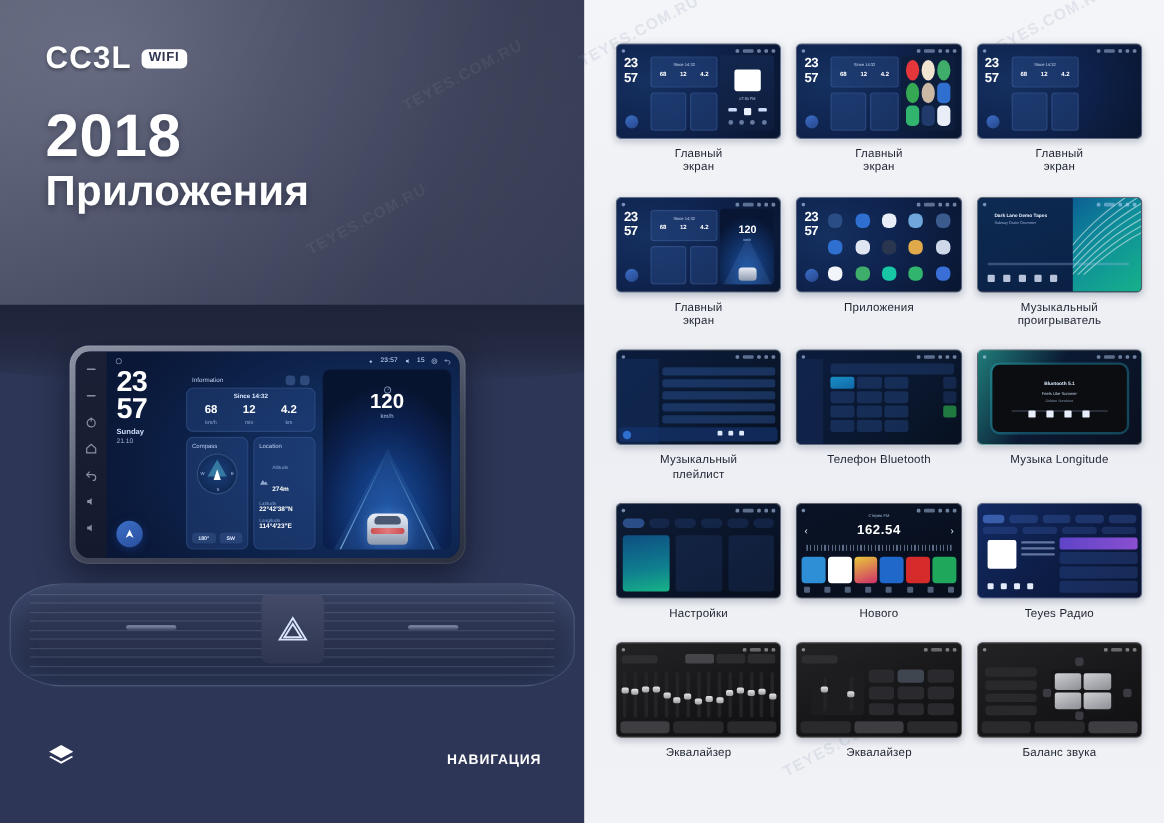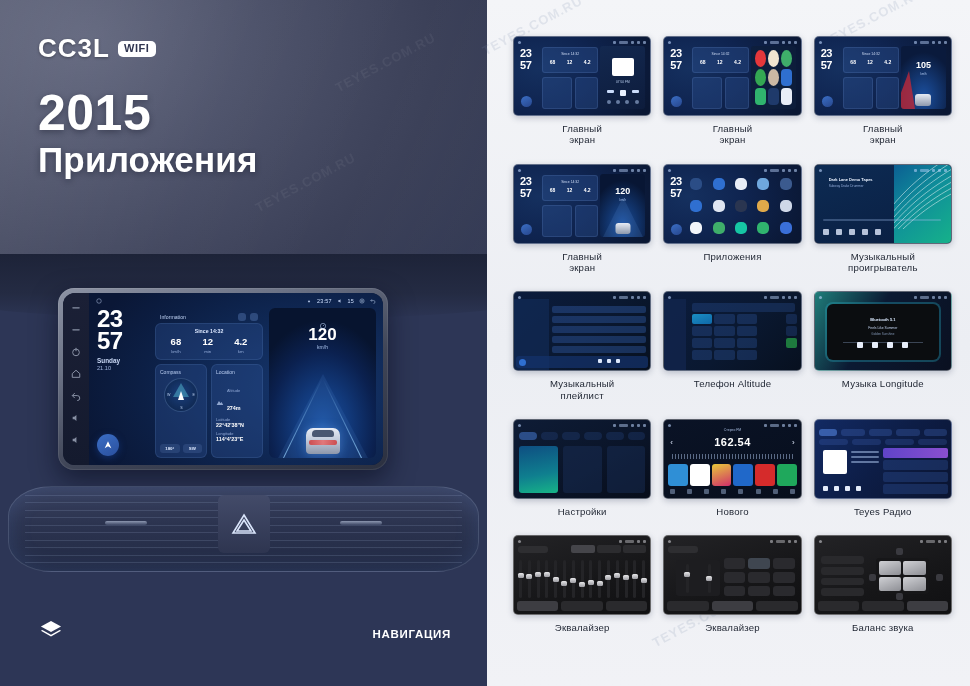--- a/index.html
+++ b/index.html
@@ -417,21 +417,21 @@
     <div class="wm dark" style="left:250px; top:175px;">TEYES.COM.RU</div>
     <div class="wm dark" style="left:330px; top:55px;">TEYES.COM.RU</div>
     <div class="wm dark" style="left:180px; top:560px;">TEYES.COM.RU</div>
 
     <div class="logo-row">
       <span class="logo-word">CC3L</span>
       <span class="logo-badge">WIFI</span>
     </div>
 
     <div class="headline">
-      <div class="year">2015</div>
+      <div class="year">2018</div>
       <div class="l1">Приложения</div>
     </div>
 
     <div class="dash-wrap">
       <div class="dash-bg"></div>
       <div class="dash-dark-top"></div>
 
       <div class="headunit">
         <div class="headunit-inner">
 
@@ -754,26 +754,20 @@
           <div class="mini-card mini-widget-info"></div>
           <div class="mini-since">Since 14:32</div>
           <div class="mini-nums">
               <span>68</span>
               <span>12</span>
               <span>4.2</span>
             </div>
           <div class="mini-card mini-widget-cmp"></div>
           <div class="mini-card mini-widget-loc"></div>
           <div class="mini-fab"></div>
-          <div class="mini-rightpane" style="background:radial-gradient(70% 70% at 50% 80%,#1b4f9e,#0a1a3c)">
-            <div style="position:absolute;left:0;right:0;top:14px;text-align:center;color:#fff;font-size:9px;font-weight:700">105</div>
-            <div style="position:absolute;left:0;right:0;top:26px;text-align:center;color:#a9c2ea;font-size:3px">km/h</div>
-            <div style="position:absolute;left:-6px;bottom:0;width:0;height:0;border-left:14px solid transparent;border-right:6px solid transparent;border-bottom:38px solid rgba(200,40,55,.75)"></div>
-            <div style="position:absolute;left:50%;bottom:3px;transform:translateX(-50%);width:16px;height:12px;background:linear-gradient(180deg,#e6ebf4,#8e99ad);border-radius:3px"></div>
-          </div>
         </div>
         <div class="cap">Главный<br>экран</div>
       </div>
 
       <div class="cell">
         <div class="thumb th-home">
           <div class="t-status">
               <span class="dot"></span>
               <span class="rgt">
                 <b></b>
@@ -936,21 +930,21 @@
             <i class="dial-key"></i>
               <i class="dial-key"></i>
               <i class="dial-key"></i>
           </div>
           <div class="dial-acts">
             <i class="dial-act"></i>
             <i class="dial-act"></i>
             <i class="dial-act" style="background:#1e7a3e"></i>
           </div>
         </div>
-        <div class="cap">Телефон Altitude</div>
+        <div class="cap">Телефон Bluetooth</div>
       </div>
 
       <div class="cell">
         <div class="thumb" style="background:linear-gradient(120deg,#1f7d7a 0%,#0b1a33 42%,#0a1020 100%)">
           <div class="t-status">
               <span class="dot"></span>
               <span class="rgt">
                 <b></b>
                 <span class="tm"></span>
                 <b></b>

